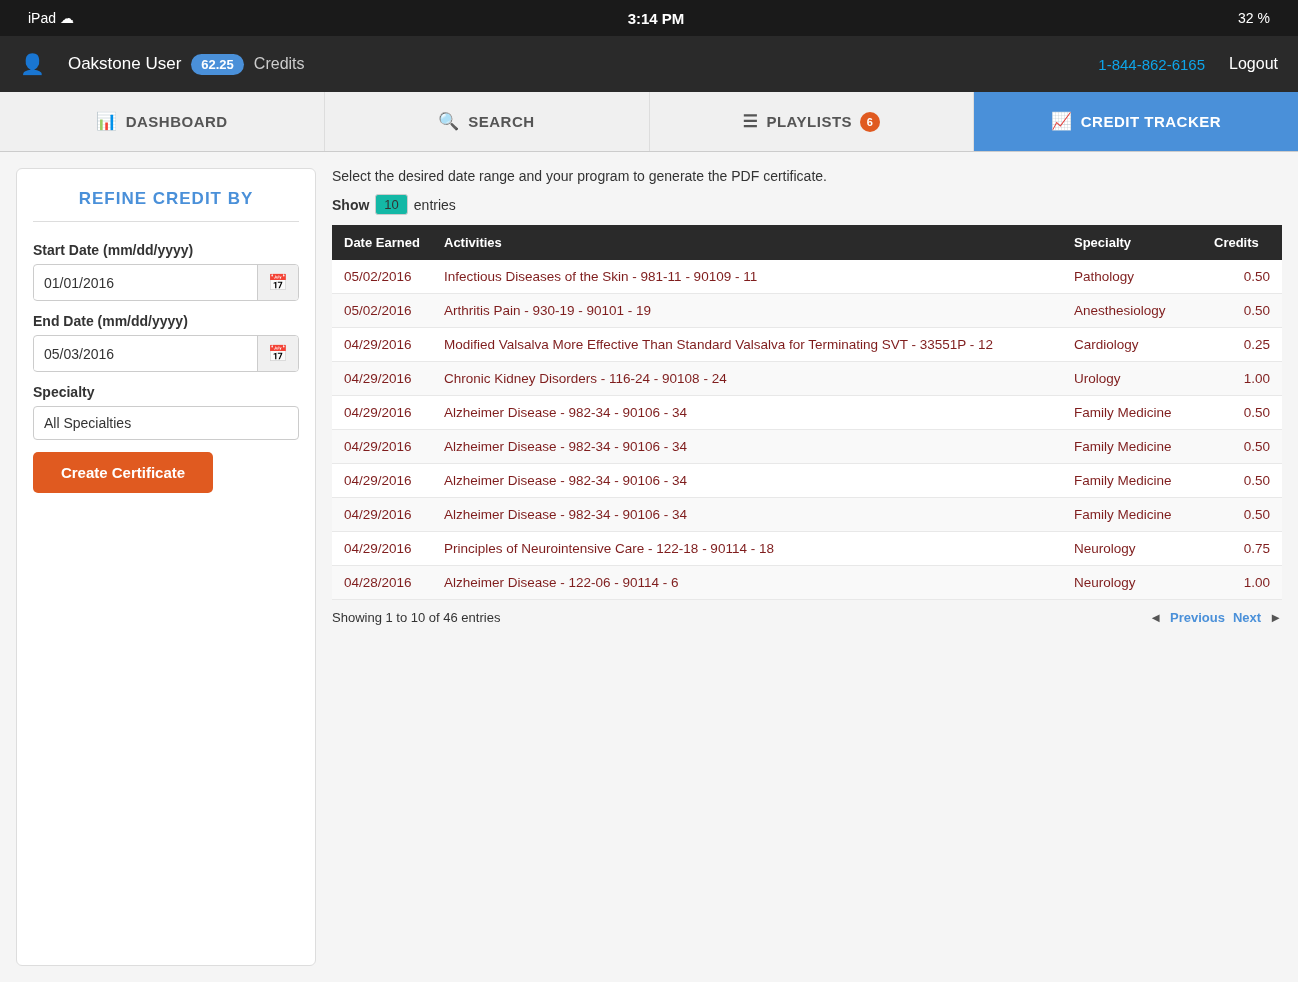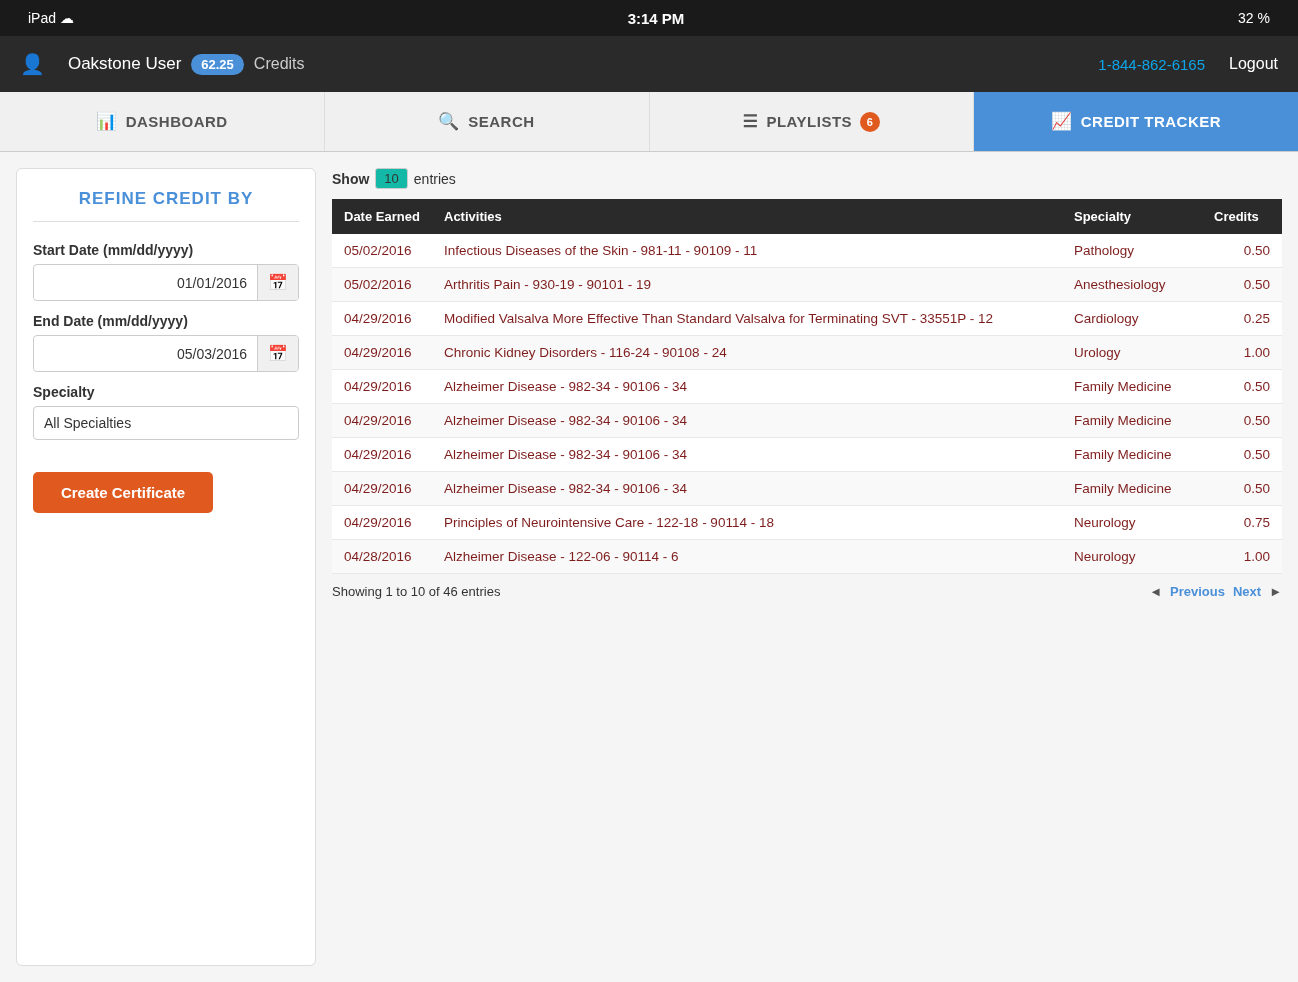--- a/index.html
+++ b/index.html
@@ -129,21 +129,20 @@
       overflow: hidden;
       background: white;
     }
     .date-input {
       flex: 1;
       border: none;
       padding: 8px 10px;
       font-size: 14px;
       outline: none;
       color: #333;
-      text-align: right;
     }
     .calendar-icon-btn {
       padding: 8px 10px;
       background: #f0f0f0;
       border-left: 1px solid #ccc;
       cursor: pointer;
       font-size: 16px;
       color: #555;
     }
     .specialty-select {
@@ -159,21 +158,20 @@
     }
     .create-cert-btn {
       background: #e05a20;
       color: white;
       border: none;
       border-radius: 5px;
       padding: 12px 20px;
       font-size: 15px;
       font-weight: 600;
       cursor: pointer;
-      margin-top: 20px;
       width: 180px;
     }
 
     
     .content-panel { flex: 1; }
     .content-description {
       font-size: 14px;
       color: #333;
       margin-bottom: 10px;
     }
@@ -320,20 +318,21 @@
       <label class="form-label">Specialty</label>
       <select class="specialty-select">
         <option>All Specialties</option>
       </select>
     </div>
 
     <button class="create-cert-btn">Create Certificate</button>
   </div>
 
   <div class="content-panel">
+    <p class="content-description">Select the desired date range and your program to generate the PDF certificate.</p>
 
     <div class="show-entries-row">
       <span class="show-label">Show</span>
       <span class="show-count">10</span>
       <span>entries</span>
     </div>
 
     <table class="data-table">
       <thead>
         <tr>

